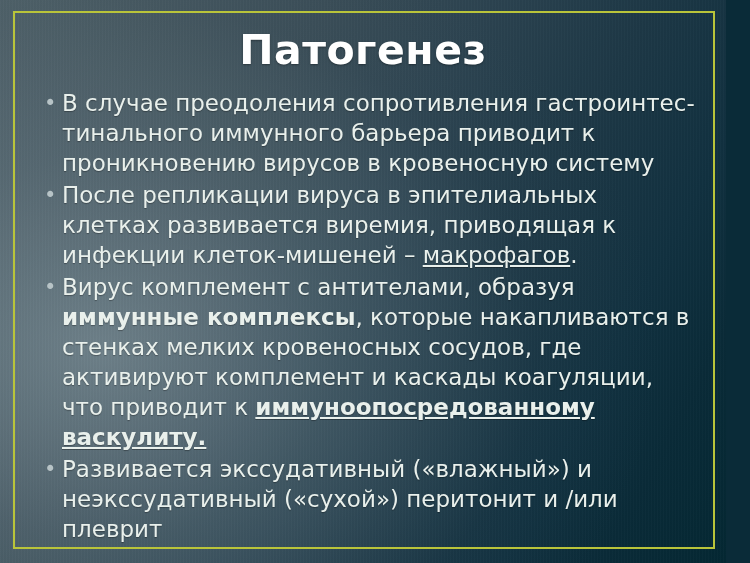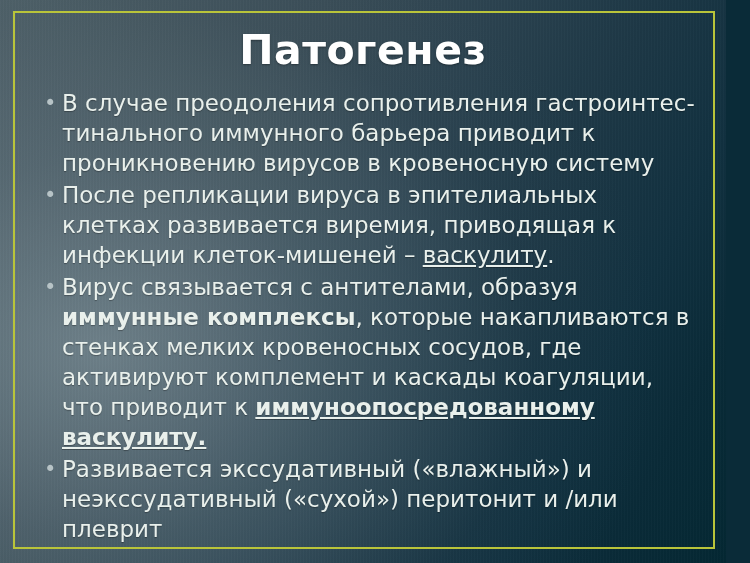--- a/index.html
+++ b/index.html
@@ -95,25 +95,25 @@
 
   <div id="title">Патогенез</div>
 
   <div id="body">
       <div class="bullet-row">
         <span class="bullet-dot">•</span>
         <div class="bullet-text"><span>В случае преодоления сопротивления гастроинтес-тинального иммунного барьера приводит к проникновению вирусов в кровеносную систему</span></div>
       </div>
       <div class="bullet-row">
         <span class="bullet-dot">•</span>
-        <div class="bullet-text"><span>После репликации вируса в эпителиальных клетках развивается виремия, приводящая к инфекции клеток-мишеней – </span><span class="u">васкулиту</span><span>.</span></div>
+        <div class="bullet-text"><span>После репликации вируса в эпителиальных клетках развивается виремия, приводящая к инфекции клеток-мишеней – </span><span class="u">макрофагов</span><span>.</span></div>
       </div>
       <div class="bullet-row">
         <span class="bullet-dot">•</span>
-        <div class="bullet-text"><span>Вирус связывается с антителами, образуя </span><span class="b">иммунные комплексы</span><span>, которые накапливаются в стенках мелких кровеносных сосудов, где активируют комплемент и каскады коагуляции, что приводит к </span><span class="bu">иммуноопосредованному васкулиту.</span></div>
+        <div class="bullet-text"><span>Вирус комплемент с антителами, образуя </span><span class="b">иммунные комплексы</span><span>, которые накапливаются в стенках мелких кровеносных сосудов, где активируют комплемент и каскады коагуляции, что приводит к </span><span class="bu">иммуноопосредованному васкулиту.</span></div>
       </div>
       <div class="bullet-row">
         <span class="bullet-dot">•</span>
         <div class="bullet-text"><span>Развивается экссудативный («влажный») и неэкссудативный («сухой») перитонит и /или плеврит</span></div>
       </div>
     </div>
 
 </div>
 
 </body></html>

